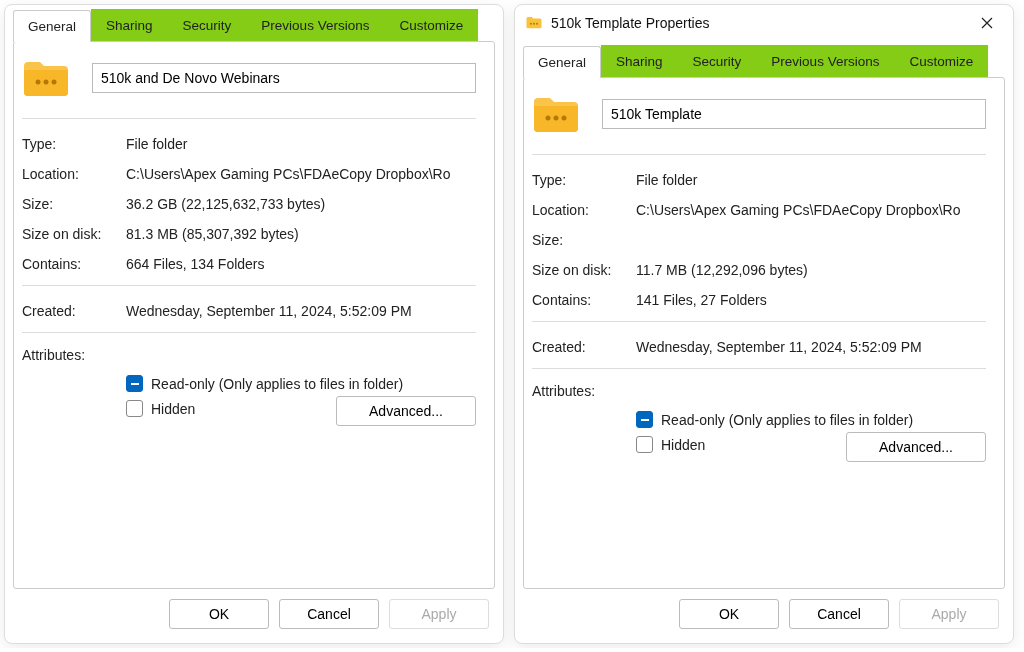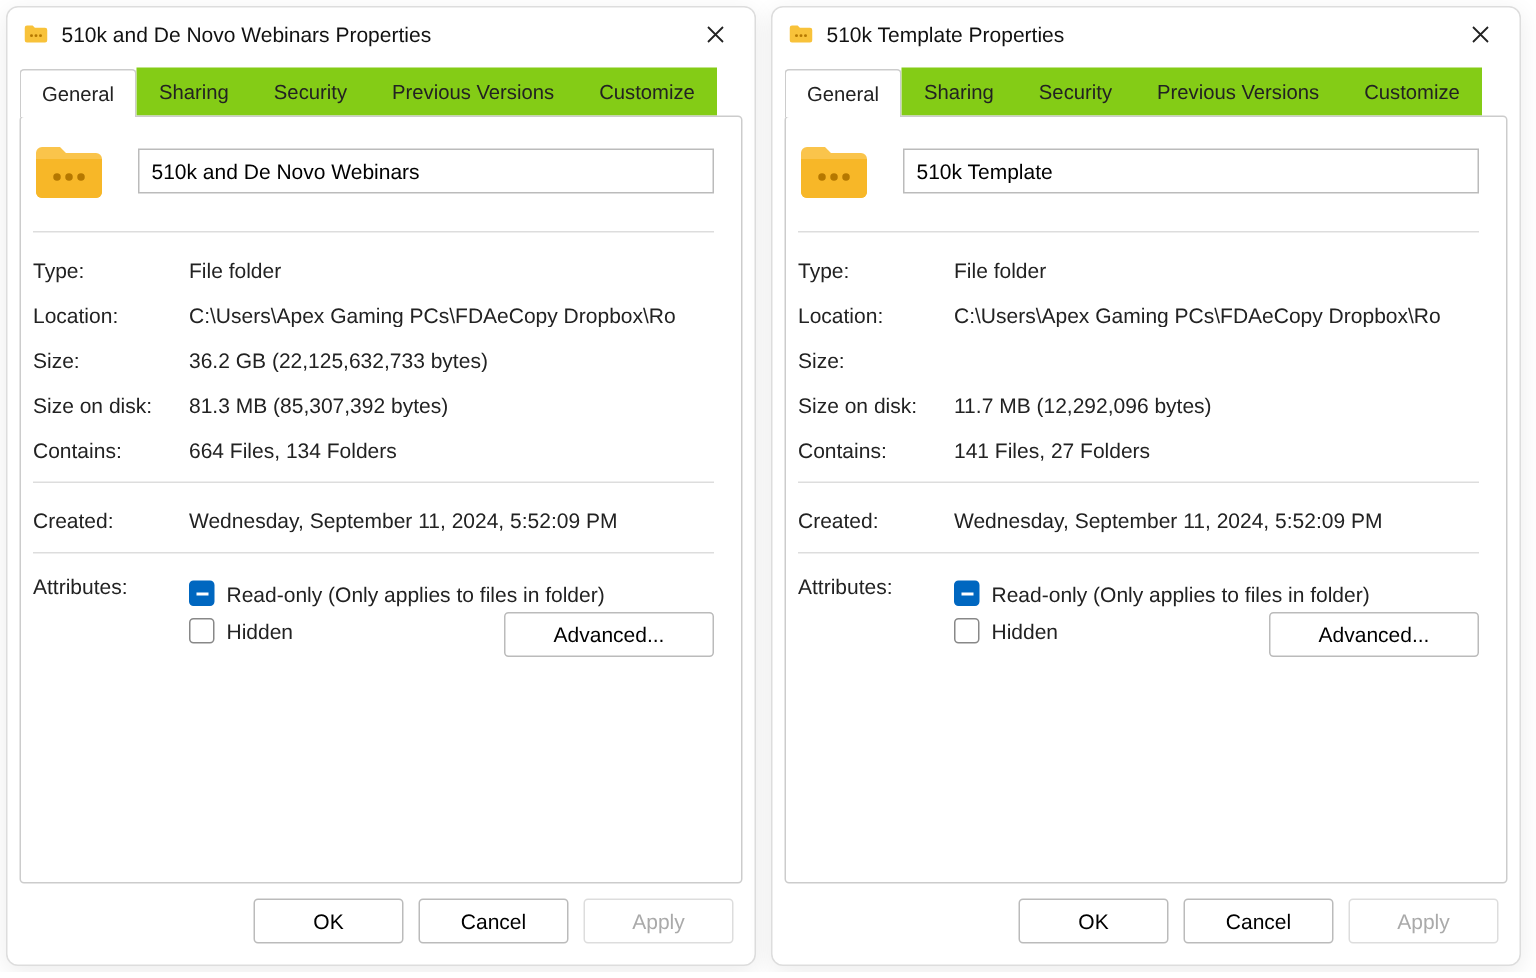--- a/index.html
+++ b/index.html
@@ -114,21 +114,21 @@
     flex: 1;
     color: #222;
     white-space: nowrap;
     overflow: hidden;
   }
   .attr-block {
     display: flex;
     padding-top: 4px;
   }
   .attr-side { width: 104px; font-size:14px; }
-  .attr-main { flex: 1; }
+  .attr-main { flex: 1; margin-top: 24px; }
   .chk-row {
     display: flex;
     align-items: center;
     gap: 8px;
     font-size: 14px;
     padding: 4px 0;
   }
   .chk {
     width: 17px; height: 17px;
     border: 1px solid #888;
@@ -170,36 +170,20 @@
     display: flex;
     justify-content: flex-end;
     gap: 10px;
     padding: 10px 14px 14px 14px;
   }
 </style>
 </head>
 <body>
 
 <div class="dialog">
-  <div class="titlebar">
-    <span class="icon">
-      <svg viewBox="0 0 24 24">
-          <path fill="#f8c23a" d="M2 6a2 2 0 012-2h5l2 2h9a2 2 0 012 2v9a2 2 0 01-2 2H4a2 2 0 01-2-2V6z"></path>
-          <circle cx="8" cy="13" r="1.3" fill="#b57800"></circle>
-          <circle cx="12" cy="13" r="1.3" fill="#b57800"></circle>
-          <circle cx="16" cy="13" r="1.3" fill="#b57800"></circle>
-        </svg>
-    </span>
-    <span class="title">510k and De Novo Webinars Properties</span>
-    <div class="close-btn">
-      <svg viewBox="0 0 12 12">
-          <path stroke="#222" stroke-width="1.2" fill="none" d="M1 1l10 10M11 1L1 11"></path>
-        </svg>
-    </div>
-  </div>
 
   <div class="tabs">
     <div class="tab active">General</div>
     <div class="tab">Sharing</div>
     <div class="tab">Security</div>
     <div class="tab">Previous Versions</div>
     <div class="tab">Customize</div>
   </div>
 
   <div class="panel-wrap">

